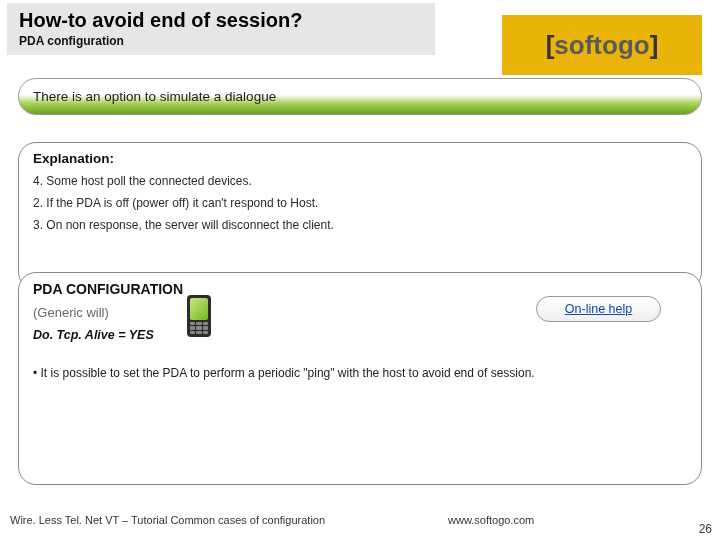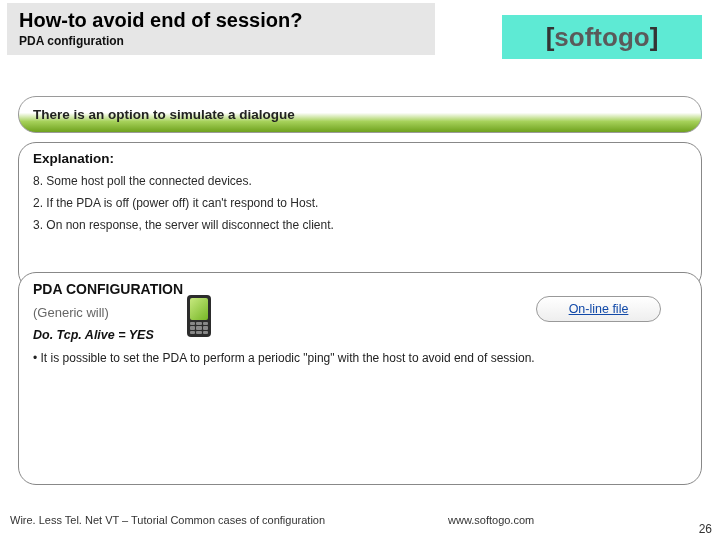--- a/index.html
+++ b/index.html
@@ -29,45 +29,44 @@
     font-size: 12px;
     font-weight: bold;
     color: #111;
     margin-top: 2px;
   }
   .logo {
     position: absolute;
     right: 18px;
     top: 15px;
     width: 200px;
-    height: 44px;
-    background: #5eead4;
+    height: 60px;
+    background: #eab308;
     display: flex;
     align-items: center;
     justify-content: center;
   }
   .logo-text {
     font-family: Arial, sans-serif;
     font-size: 26px;
     color: #5a5a5a;
     letter-spacing: 0px;
     font-weight: bold;
   }
   .logo-text .b { color: #343434; }
   .intro-pill {
     position: absolute;
     left: 18px;
-    top: 96px;
+    top: 78px;
     width: 684px;
     height: 37px;
     border: 1px solid #9a9a9a;
     border-radius: 18px;
     background: linear-gradient(to bottom, #ffffff 0%, #ffffff 45%, #a6d15a 70%, #6fa21e 100%);
     padding: 8px 14px 0 14px;
-    font-weight: bold;
   }
   .intro-pill span {
     font-size: 13.5px;
     color: #222;
   }
   .panel {
     position: absolute;
     left: 18px;
     width: 684px;
     border: 1px solid #888;
@@ -163,21 +162,21 @@
   .setting {
     font-size: 12.5px;
     font-style: italic;
     font-weight: bold;
     color: #111;
     margin-top: 8px;
   }
   .bullet {
     font-size: 12px;
     color: #222;
-    margin-top: 9px;
+    margin-top: 24px;
   }
   .footer-left {
     position: absolute;
     left: 10px;
     bottom: 14px;
     font-size: 11px;
     color: #333;
   }
   .footer-mid {
     position: absolute;
@@ -208,21 +207,21 @@
   </span>
 </div>
 
 <div class="intro-pill">
   <span>There is an option to simulate a dialogue</span>
 </div>
 
 <div class="panel explain">
   <div class="panel-inner">
     <div class="explain-head">Explanation:</div>
-    <div class="explain-line">8. Some host poll the connected devices.</div>
+    <div class="explain-line">4. Some host poll the connected devices.</div>
     <div class="explain-line">2. If the PDA is off (power off) it can't respond to Host.</div>
     <div class="explain-line">3. On non response, the server will disconnect the client.</div>
   </div>
 </div>
 
 <div class="panel config">
   <div class="panel-inner" style="position:relative; height:100%;">
     <div class="config-head">PDA CONFIGURATION</div>
     <div class="config-sub">(Generic will)</div>
     <div class="phone-icon">
@@ -234,21 +233,21 @@
             <i></i>
             <i></i>
             <i></i>
             <i></i>
             <i></i>
             <i></i>
             <i></i>
           </div>
       </div>
     </div>
-    <a class="help-pill">On-line file</a>
+    <a class="help-pill">On-line help</a>
     <div class="setting">Do. Tcp. Alive  = YES</div>
     <div class="bullet">•  It is possible to set the PDA to perform a periodic "ping" with the host to avoid end of session.</div>
   </div>
 </div>
 
 <div class="footer-left">Wire. Less Tel. Net VT – Tutorial Common cases of configuration</div>
 <div class="footer-mid">www.softogo.com</div>
 <div class="page-num">26</div>
 
 </body></html>

